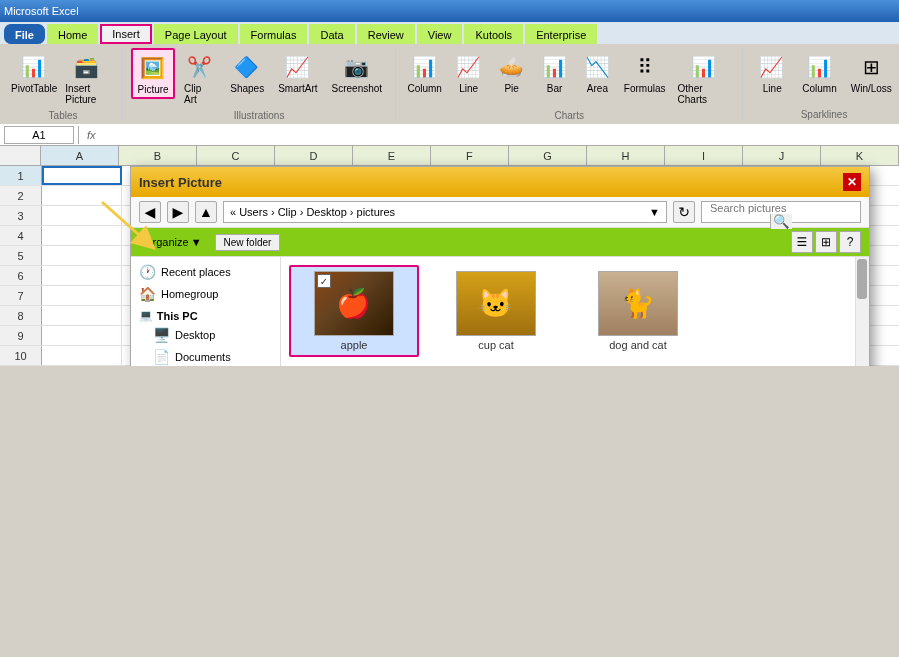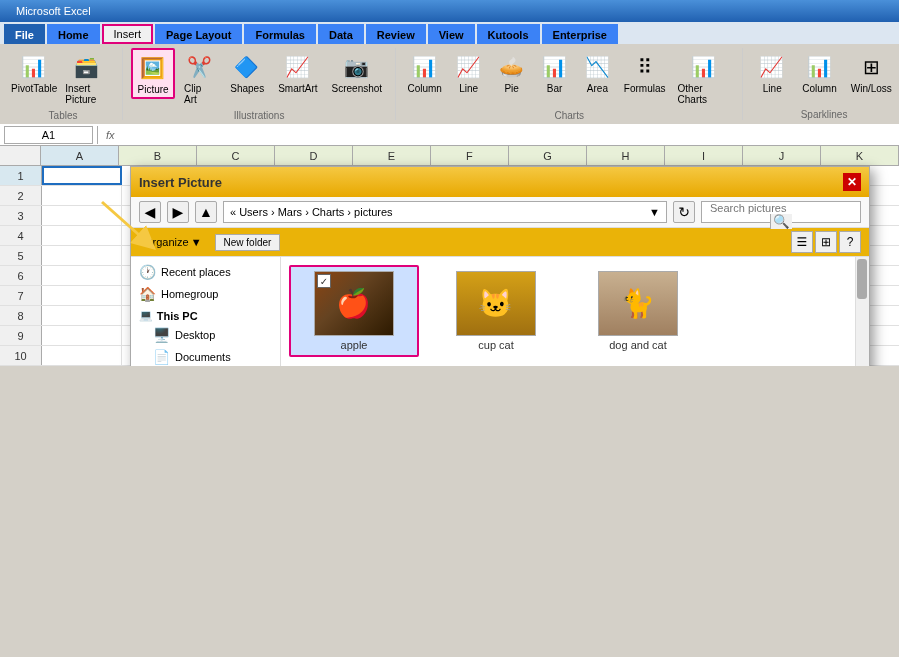--- a/index.html
+++ b/index.html
@@ -4,59 +4,59 @@
   <style>
     * { box-sizing: border-box; margin: 0; padding: 0; font-family: 'Segoe UI', Arial, sans-serif; }
     body { background: #d4d0c8; width: 899px; height: 657px; overflow: hidden; }
 
     
     .title-bar {
       height: 22px;
       background: linear-gradient(to bottom, #4a90d9, #2060b0);
       display: flex;
       align-items: center;
-      padding: 0 16px;
+      padding: 0 4px;
       color: white;
       font-size: 11px;
     }
 
     .ribbon-tabs {
       display: flex;
       background: #dce6f1;
       height: 22px;
       align-items: flex-end;
       padding-left: 4px;
     }
 
     .ribbon-tab {
       padding: 2px 10px;
       font-size: 11px;
       cursor: pointer;
-      background: #3b82f6;
+      background: #bef264;
       border: 1px solid transparent;
       border-bottom: none;
       margin-right: 2px;
       height: 20px;
       display: flex;
       align-items: center;
-      font-weight: bold;
     }
 
     .ribbon-tab.active {
       background: #f0f0f0;
       border-color: #aaa;
       border-bottom: 1px solid #f0f0f0;
       font-weight: normal;
     }
 
     .ribbon-tab.file-tab {
       background: #2060b0;
       color: white;
       border-color: #2060b0;
       font-weight: bold;
+      border-radius: 7px;
     }
 
     .ribbon-content {
       display: flex;
       padding: 4px 4px 0 4px;
       height: 80px;
       align-items: flex-start;
       overflow: hidden;
     }
 
@@ -109,21 +109,21 @@
       display: flex;
       align-items: center;
       height: 22px;
       background: white;
       border-bottom: 1px solid #aaa;
       padding: 0 4px;
       gap: 4px;
     }
 
     .name-box {
-      width: 89px;
+      width: 70px;
       height: 18px;
       border: 1px solid #aaa;
       font-size: 11px;
       padding: 0 3px;
       text-align: center;
     }
 
     .formula-divider {
       width: 1px;
       height: 18px;
@@ -314,21 +314,21 @@
       align-items: center;
       justify-content: center;
     }
 
     .dialog-actions-bar {
       display: flex;
       align-items: center;
       padding: 3px 8px;
       gap: 8px;
       border-bottom: 1px solid #ddd;
-      background: #eab308;
+      background: #84cc16;
     }
 
     .organize-btn {
       font-size: 11px;
       cursor: pointer;
       display: flex;
       align-items: center;
       gap: 2px;
       padding: 2px 4px;
       border: 1px solid transparent;
@@ -818,21 +818,21 @@
     <div class="dialog-title-bar">
       <span class="dialog-title">Insert Picture</span>
       <button class="dialog-close-btn">✕</button>
     </div>
 
     <div class="dialog-toolbar">
       <button class="dialog-nav-btn">◀</button>
       <button class="dialog-nav-btn">▶</button>
       <button class="dialog-nav-btn">▲</button>
       <div class="breadcrumb-bar">
-        <span>« Users › Mars › Charts › pictures</span>
+        <span>« Users › Clip › Desktop › pictures</span>
         <span style="margin-left:auto; cursor:pointer;">▼</span>
       </div>
       <button class="dialog-nav-btn">↻</button>
       <div class="search-box">
         <input class="search-input" type="text" placeholder="Search pictures" style="">
         <button class="search-btn">🔍</button>
       </div>
     </div>
 
     <div class="dialog-actions-bar">

